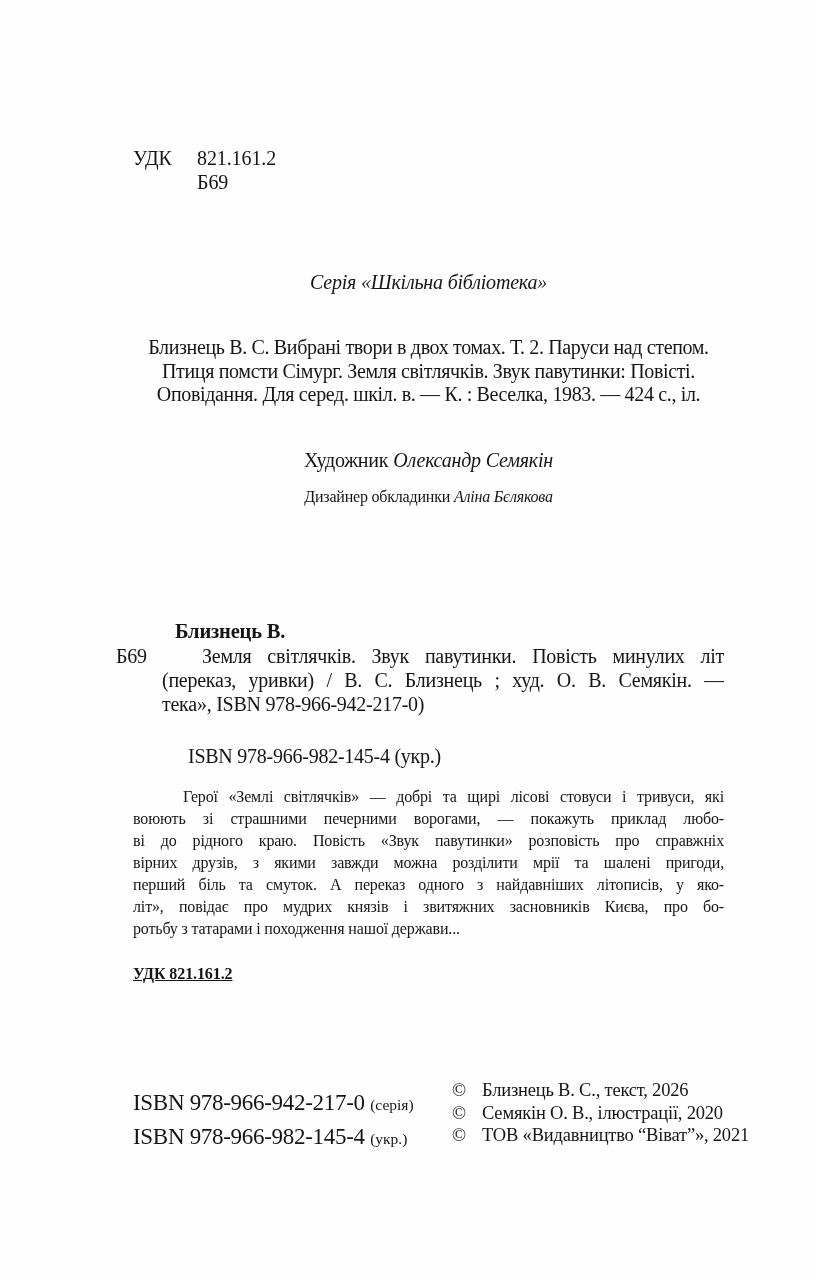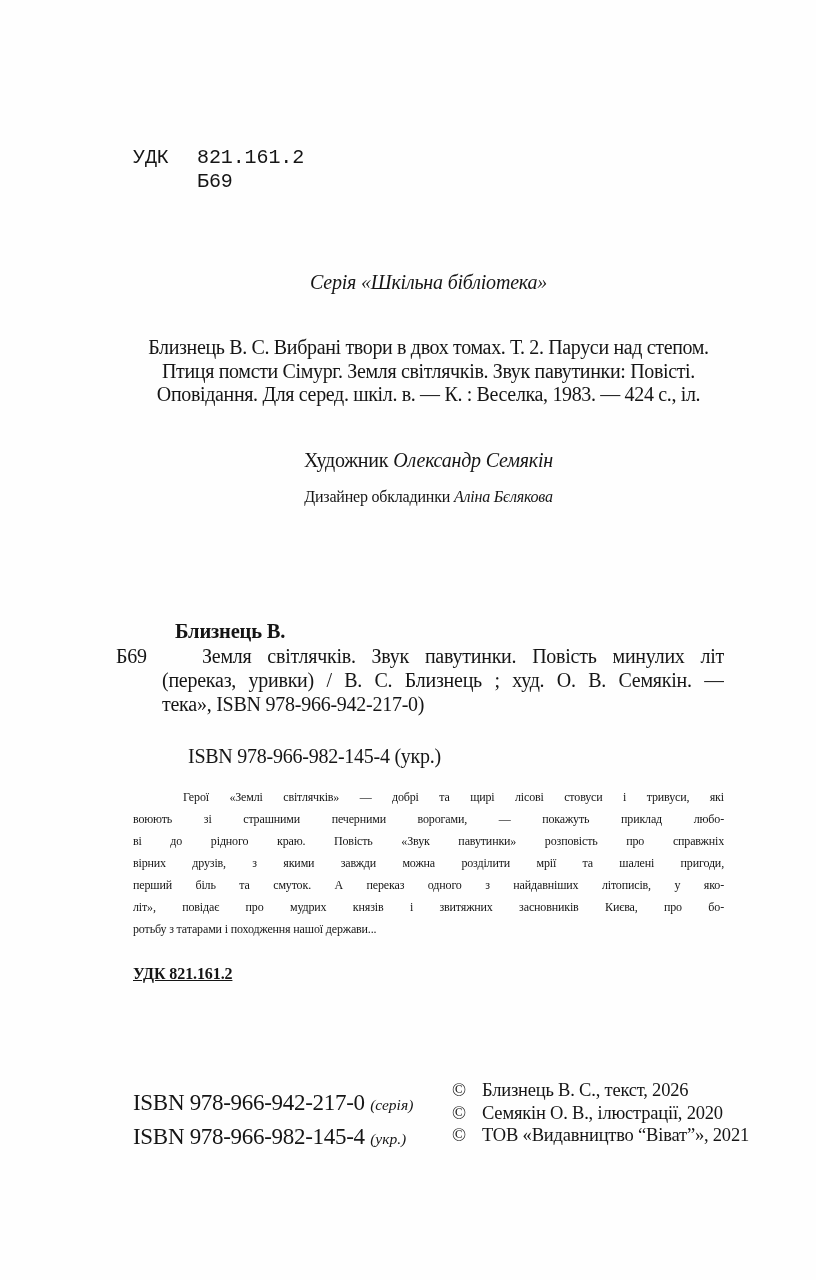--- a/index.html
+++ b/index.html
@@ -17,21 +17,21 @@
     overflow: hidden;
   }
   .abs { position: absolute; }
 
   
   .udc-top {
     top: 146px; left: 133px;
     font-size: 20px; line-height: 24px;
     letter-spacing: -0.1px;
   }
-  .udc-top .udc-row { display: flex; font-family: Liberation Mono, monospace; }
+  .udc-top .udc-row { display: flex; }
   .udc-top .udc-label { width: 64px; }
 
   
   .centercol { left: 133px; width: 591px; text-align: center; }
   .series {
     top: 271px;
     font-style: italic;
     font-size: 20px;
     letter-spacing: -0.2px;
   }
@@ -67,21 +67,21 @@
   }
   .indent40 { padding-left: 40px; }
   .card-isbn {
     top: 745px; left: 188px;
     font-size: 20px; letter-spacing: -0.25px;
   }
 
   
   .annotation {
     top: 786px; left: 133px; width: 591px;
-    font-size: 12px; line-height: 22px;
+    font-size: 16px; line-height: 22px;
     letter-spacing: -0.15px;
   }
   .annotation .indent50 { padding-left: 50px; }
 
   
   .udc-bottom {
     top: 965px; left: 133px; width: 591px;
     text-align: left;
     font-weight: bold;
     font-size: 16px;
@@ -89,21 +89,21 @@
     text-decoration: underline;
   }
 
   
   .isbn-col {
     top: 1087px; left: 133px;
     font-size: 23px; line-height: 32px;
     letter-spacing: -0.3px;
     white-space: nowrap;
   }
-  .isbn-note { font-size: 15.5px; letter-spacing: 0; font-style: italic; }
+  .isbn-note { font-size: 15.5px; letter-spacing: 0; }
   .copy-col {
     top: 1079px; left: 452px;
     font-size: 18.5px; line-height: 22.5px;
     letter-spacing: -0.2px;
     white-space: nowrap;
   }
   .copy-row { display: flex; }
   .copy-sym { width: 30px; flex: 0 0 30px; }
 </style>
 </head>

